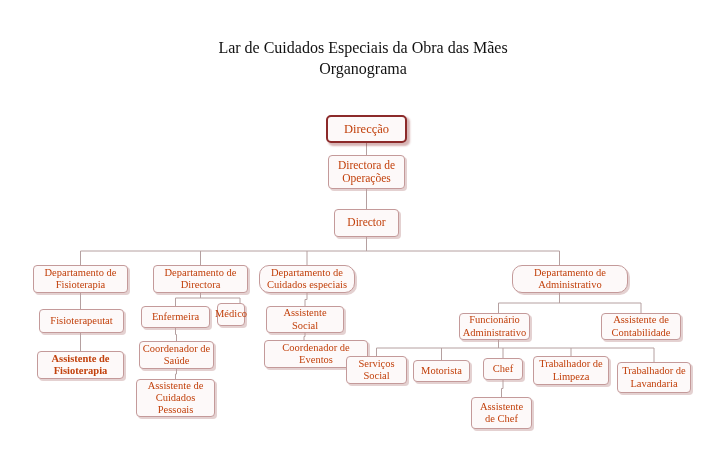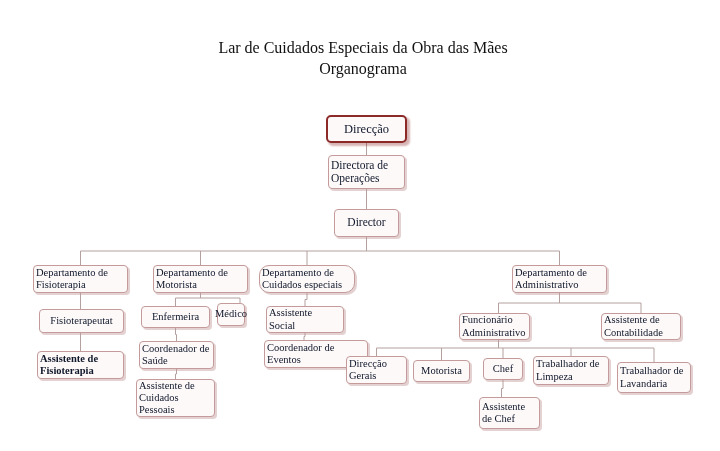--- a/index.html
+++ b/index.html
@@ -31,28 +31,29 @@
     position: absolute;
     left: 0;
     top: 0;
   }
   #nodes .node {
     position: absolute;
     box-sizing: border-box;
     display: flex;
     align-items: center;
     justify-content: center;
+    text-align: center;
     background: #fdf9f9;
     border: 1.2px solid #c49a9a;
     border-radius: 4px;
     box-shadow: 2px 2px 0 0 rgba(196, 154, 154, 0.45);
     font-size: 10.5px;
     line-height: 1.15;
     padding: 1px 2px;
-    color: #0f172a;
+    color: #c2410c;
   }
   #nodes .node.tier1 {
     font-size: 11.5px;
   }
   #nodes .node.root {
     border: 2.4px solid #8c2a2a;
     box-shadow: 2.5px 2.5px 2px 0 rgba(140, 42, 42, 0.35);
     font-size: 12.5px;
     border-radius: 5px;
   }
@@ -109,33 +110,33 @@
       <line x1="654" y1="348" x2="654" y2="362" stroke="#b5a0a0" stroke-width="1"></line>
       <line x1="503" y1="380" x2="503" y2="388.5" stroke="#b5a0a0" stroke-width="1"></line>
       <line x1="501.5" y1="388.5" x2="503" y2="388.5" stroke="#b5a0a0" stroke-width="1"></line>
       <line x1="501.5" y1="388.5" x2="501.5" y2="397" stroke="#b5a0a0" stroke-width="1"></line>
     </svg>
   <div id="nodes">
       <div class="node root" style="left: 326px; top: 115px; width: 81px; height: 28px;">Direcção</div>
       <div class="node tier1" style="left: 328px; top: 155px; width: 77px; height: 34px;">Directora de Operações</div>
       <div class="node tier1" style="left: 334px; top: 209px; width: 65px; height: 28px;">Director</div>
       <div class="node" style="left: 33px; top: 265px; width: 95px; height: 28px;">Departamento de Fisioterapia</div>
-      <div class="node" style="left: 153px; top: 265px; width: 95px; height: 28px;">Departamento de Motorista</div>
+      <div class="node" style="left: 153px; top: 265px; width: 95px; height: 28px;">Departamento de Directora</div>
       <div class="node" style="left: 259px; top: 265px; width: 96px; height: 28px; border-radius: 10px;">Departamento de Cuidados especiais</div>
-      <div class="node" style="left: 512px; top: 265px; width: 95px; height: 28px;">Departamento de Administrativo</div>
+      <div class="node" style="left: 512px; top: 265px; width: 116px; height: 28px; border-radius: 10px;">Departamento de Administrativo</div>
       <div class="node" style="left: 39px; top: 309px; width: 85px; height: 24px;">Fisioterapeutat</div>
       <div class="node" style="left: 37px; top: 351px; width: 87px; height: 28px; font-weight: bold;">Assistente de Fisioterapia</div>
       <div class="node" style="left: 141px; top: 306px; width: 69px; height: 22px;">Enfermeira</div>
       <div class="node" style="left: 217px; top: 303px; width: 28px; height: 23px;">Médico</div>
       <div class="node" style="left: 139px; top: 341px; width: 75px; height: 28px;">Coordenador de Saúde</div>
       <div class="node" style="left: 136px; top: 379px; width: 79px; height: 38px;">Assistente de Cuidados Pessoais</div>
       <div class="node" style="left: 266px; top: 306px; width: 78px; height: 27px;">Assistente Social</div>
       <div class="node" style="left: 264px; top: 340px; width: 104px; height: 28px; font-family: Liberation Serif, serif;">Coordenador de Eventos</div>
       <div class="node" style="left: 459px; top: 313px; width: 71px; height: 27px;">Funcionário Administrativo</div>
       <div class="node" style="left: 601px; top: 313px; width: 80px; height: 27px;">Assistente de Contabilidade</div>
-      <div class="node" style="left: 346px; top: 356px; width: 61px; height: 28px;">Direcção Gerais</div>
+      <div class="node" style="left: 346px; top: 356px; width: 61px; height: 28px;">Serviços Social</div>
       <div class="node" style="left: 413px; top: 360px; width: 57px; height: 22px;">Motorista</div>
       <div class="node" style="left: 483px; top: 358px; width: 40px; height: 22px;">Chef</div>
       <div class="node" style="left: 533px; top: 356px; width: 76px; height: 29px;">Trabalhador de Limpeza</div>
       <div class="node" style="left: 617px; top: 362px; width: 74px; height: 31px;">Trabalhador de Lavandaria</div>
-      <div class="node" style="left: 471px; top: 397px; width: 61px; height: 32px; margin-left: 8px;">Assistente de Chef</div>
+      <div class="node" style="left: 471px; top: 397px; width: 61px; height: 32px;">Assistente de Chef</div>
     </div>
 </div>
 
 </body></html>

